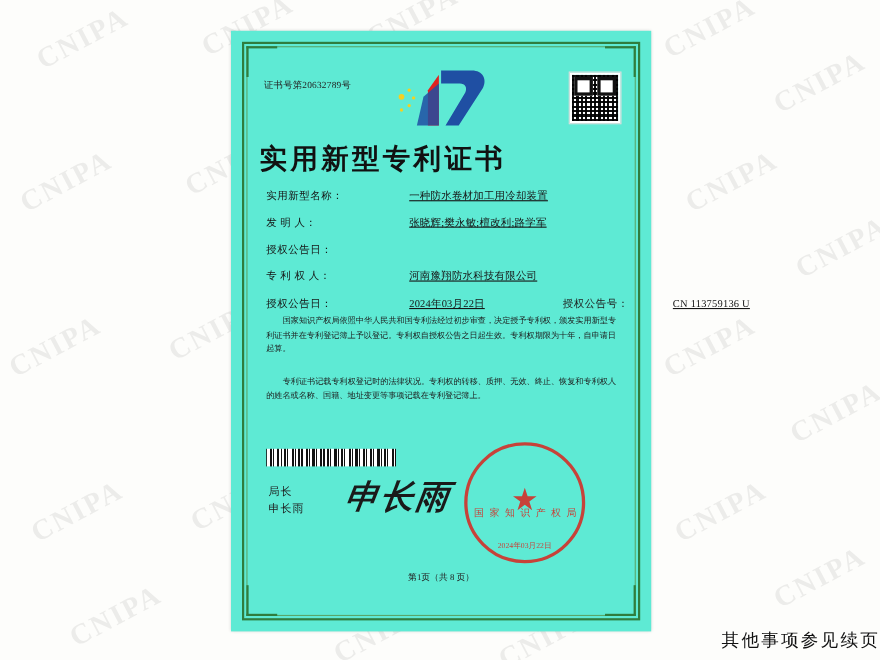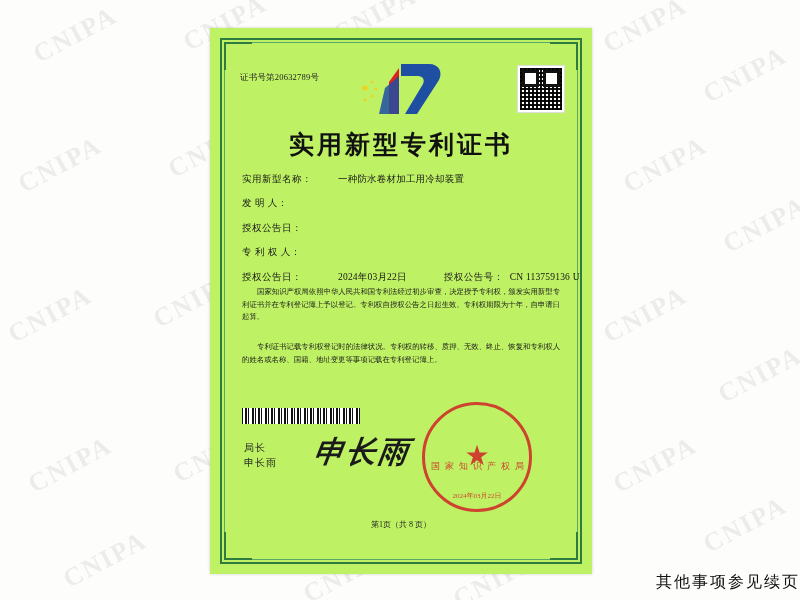--- a/index.html
+++ b/index.html
@@ -29,21 +29,21 @@
     user-select: none;
     pointer-events: none;
   }
   
   .sheet {
     position: absolute;
     left: 210px;
     top: 28px;
     width: 382px;
     height: 546px;
-    background: #bef264;
+    background: #5eead4;
     box-shadow: 0 0 3px rgba(0,0,0,0.18);
   }
   .border-outer {
     position: absolute;
     left: 10px; top: 10px; right: 10px; bottom: 10px;
     border: 2px solid #2f7d3e;
   }
   .border-inner {
     position: absolute;
     left: 14px; top: 14px; right: 14px; bottom: 14px;
@@ -98,48 +98,50 @@
     position: absolute;
     left: 50%;
     top: 8px;
     transform: translateX(-50%);
     width: 92px; height: 54px;
   }
   .title {
     position: absolute;
     left: 0; right: 0;
     top: 74px;
-    text-align: center;
+    text-align: left;
     font-size: 25px;
     font-weight: bold;
     letter-spacing: 3px;
     color: #111;
   }
   .fields {
     position: absolute;
     left: 6px; right: 4px;
     top: 120px;
     font-size: 9.5px;
     line-height: 1.2;
   }
   .row {
     display: flex;
     align-items: center;
     margin-bottom: 13px;
+    gap: 34px;
   }
   .lbl {
     width: 96px;
     flex: 0 0 96px;
     letter-spacing: 0.5px;
     color: #151515;
   }
   .val {
     flex: 1;
     color: #151515;
     letter-spacing: 0.2px;
+    text-decoration: underline;
   }
   .row.split .val { flex: 0 0 auto; }
   .lbl2 {
     margin-left: 37px;
     width: 66px;
     flex: 0 0 66px;
     letter-spacing: 0.5px;
   }
   .para {
     position: absolute;
@@ -292,26 +294,28 @@
 
       <div class="title">实用新型专利证书</div>
 
       <div class="fields">
         <div class="row">
           <div class="lbl">实用新型名称：</div>
           <div class="val">一种防水卷材加工用冷却装置</div>
         </div>
         <div class="row">
           <div class="lbl">发  明  人：</div>
+          <div class="val">张晓辉;樊永敏;檀改利;路学军</div>
         </div>
         <div class="row">
           <div class="lbl">授权公告日：</div>
         </div>
         <div class="row">
           <div class="lbl">专 利 权 人：</div>
+          <div class="val">河南豫翔防水科技有限公司</div>
         </div>
         <div class="row split">
           <div class="lbl">授权公告日：</div>
           <div class="val">2024年03月22日</div>
           <div class="lbl2">授权公告号：</div>
           <div class="val">CN 113759136 U</div>
         </div>
       </div>
 
       <div class="para p2">专利证书记载专利权登记时的法律状况。专利权的转移、质押、无效、终止、恢复和专利权人的姓名或名称、国籍、地址变更等事项记载在专利登记簿上。</div>

